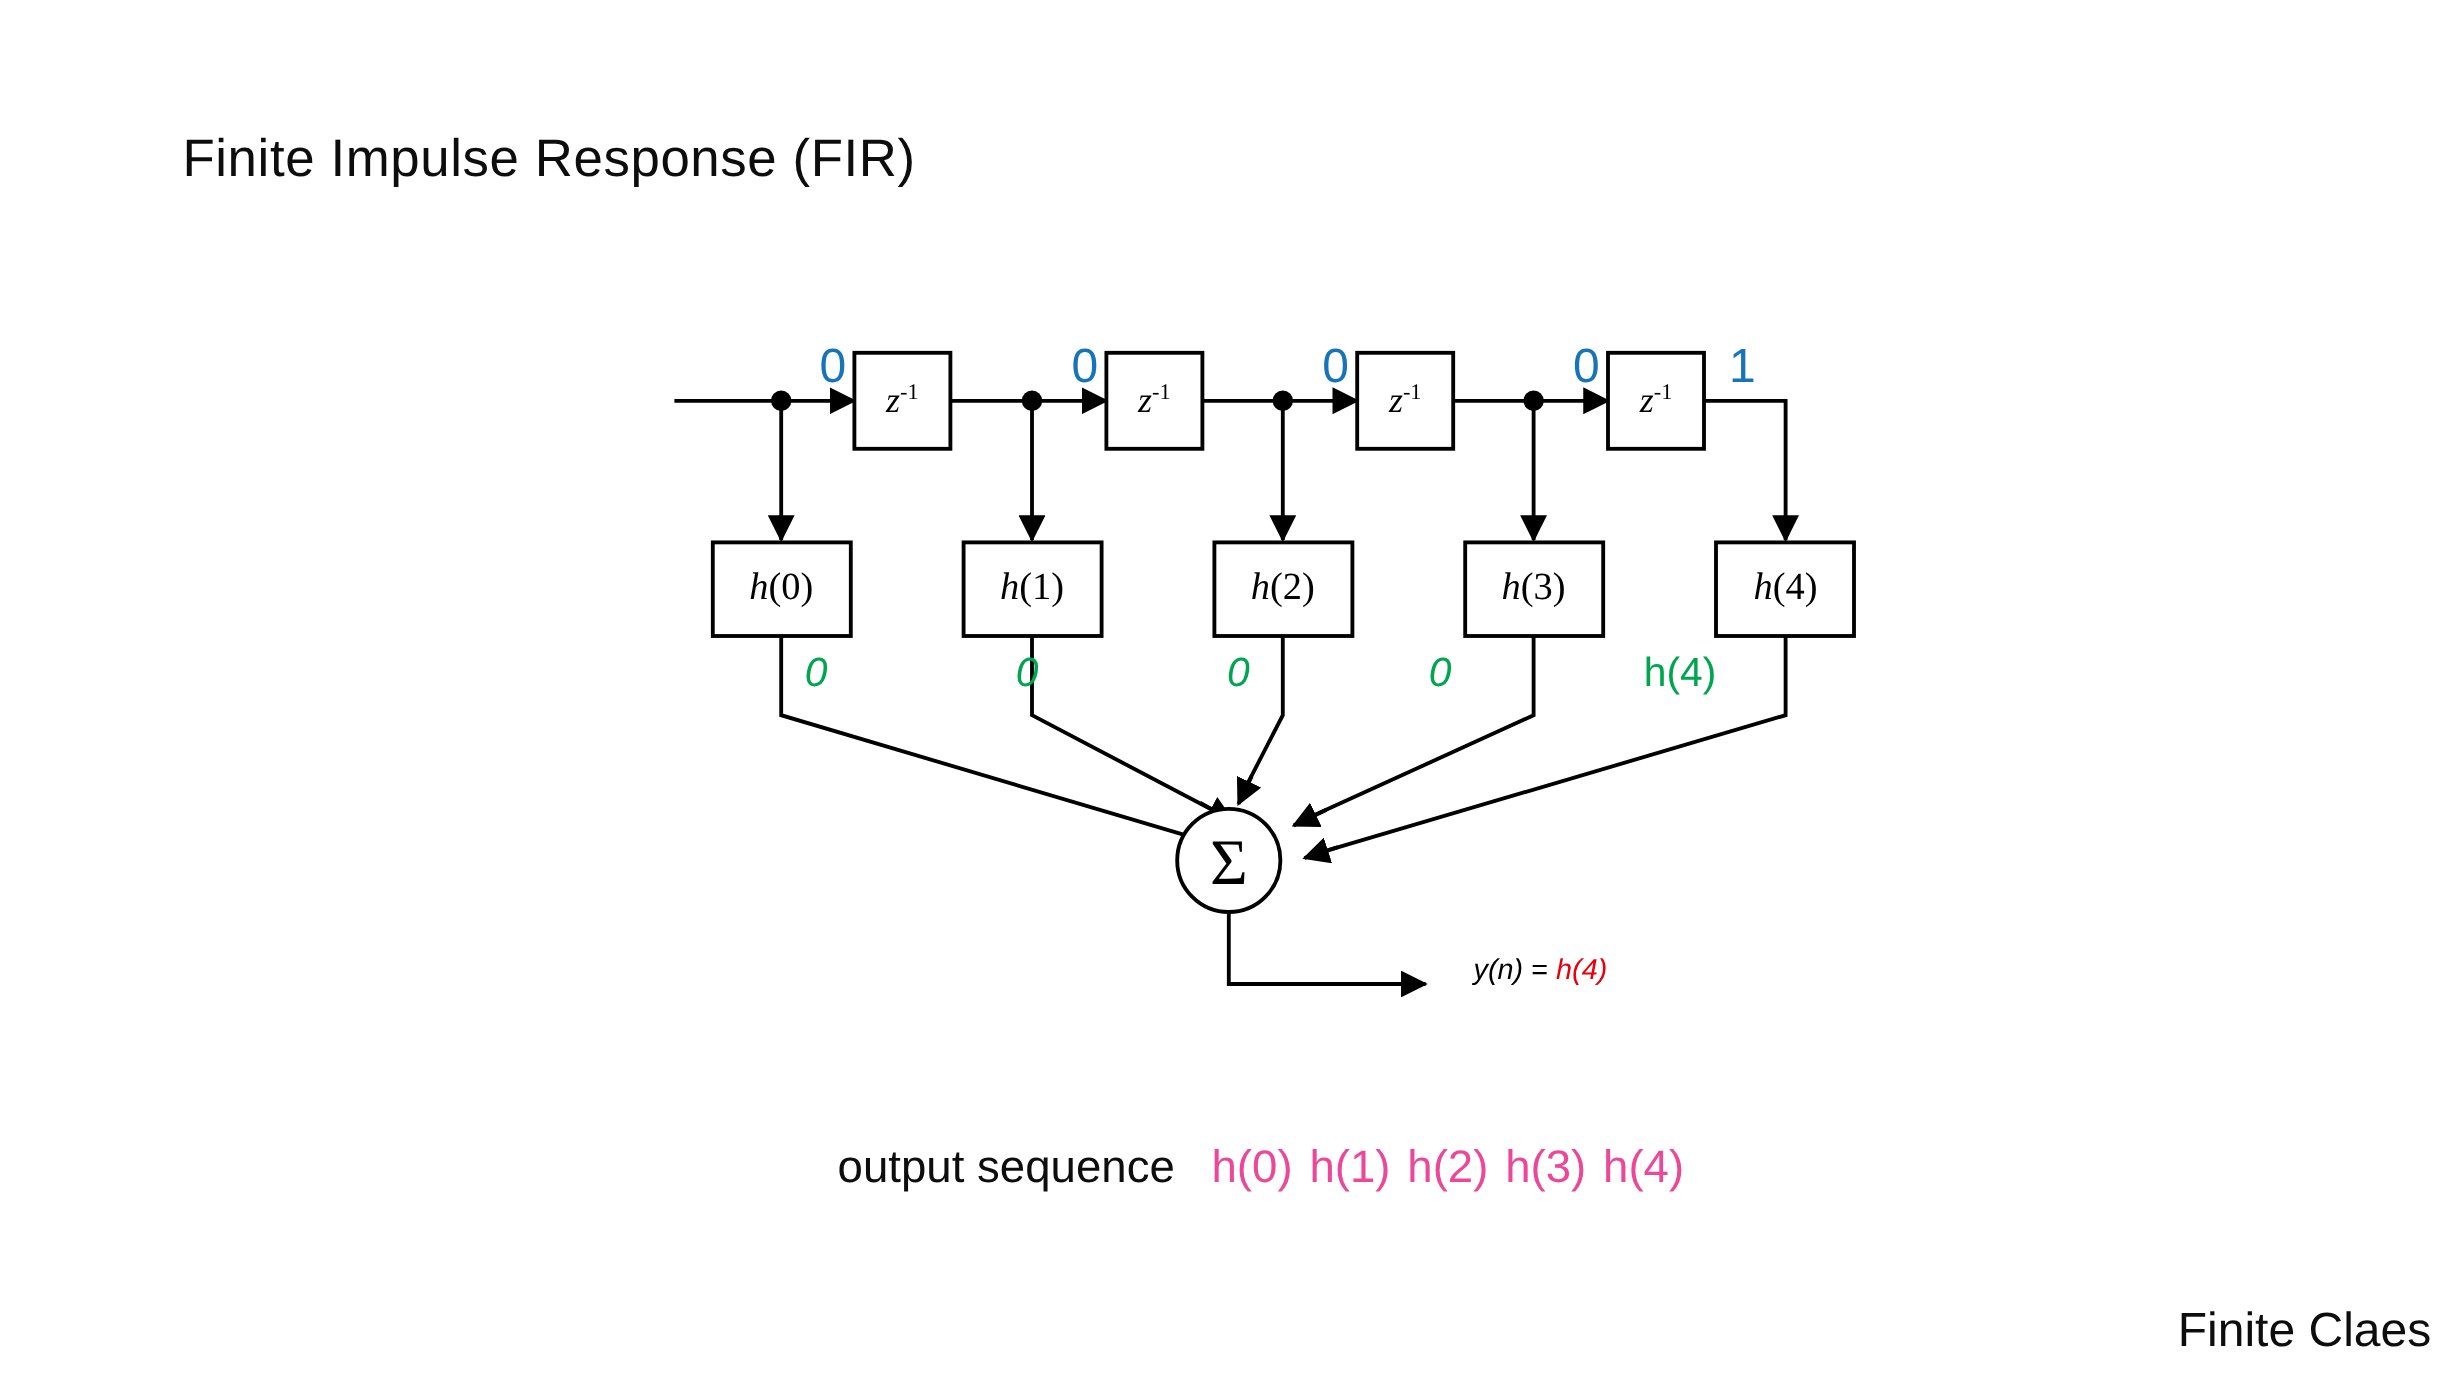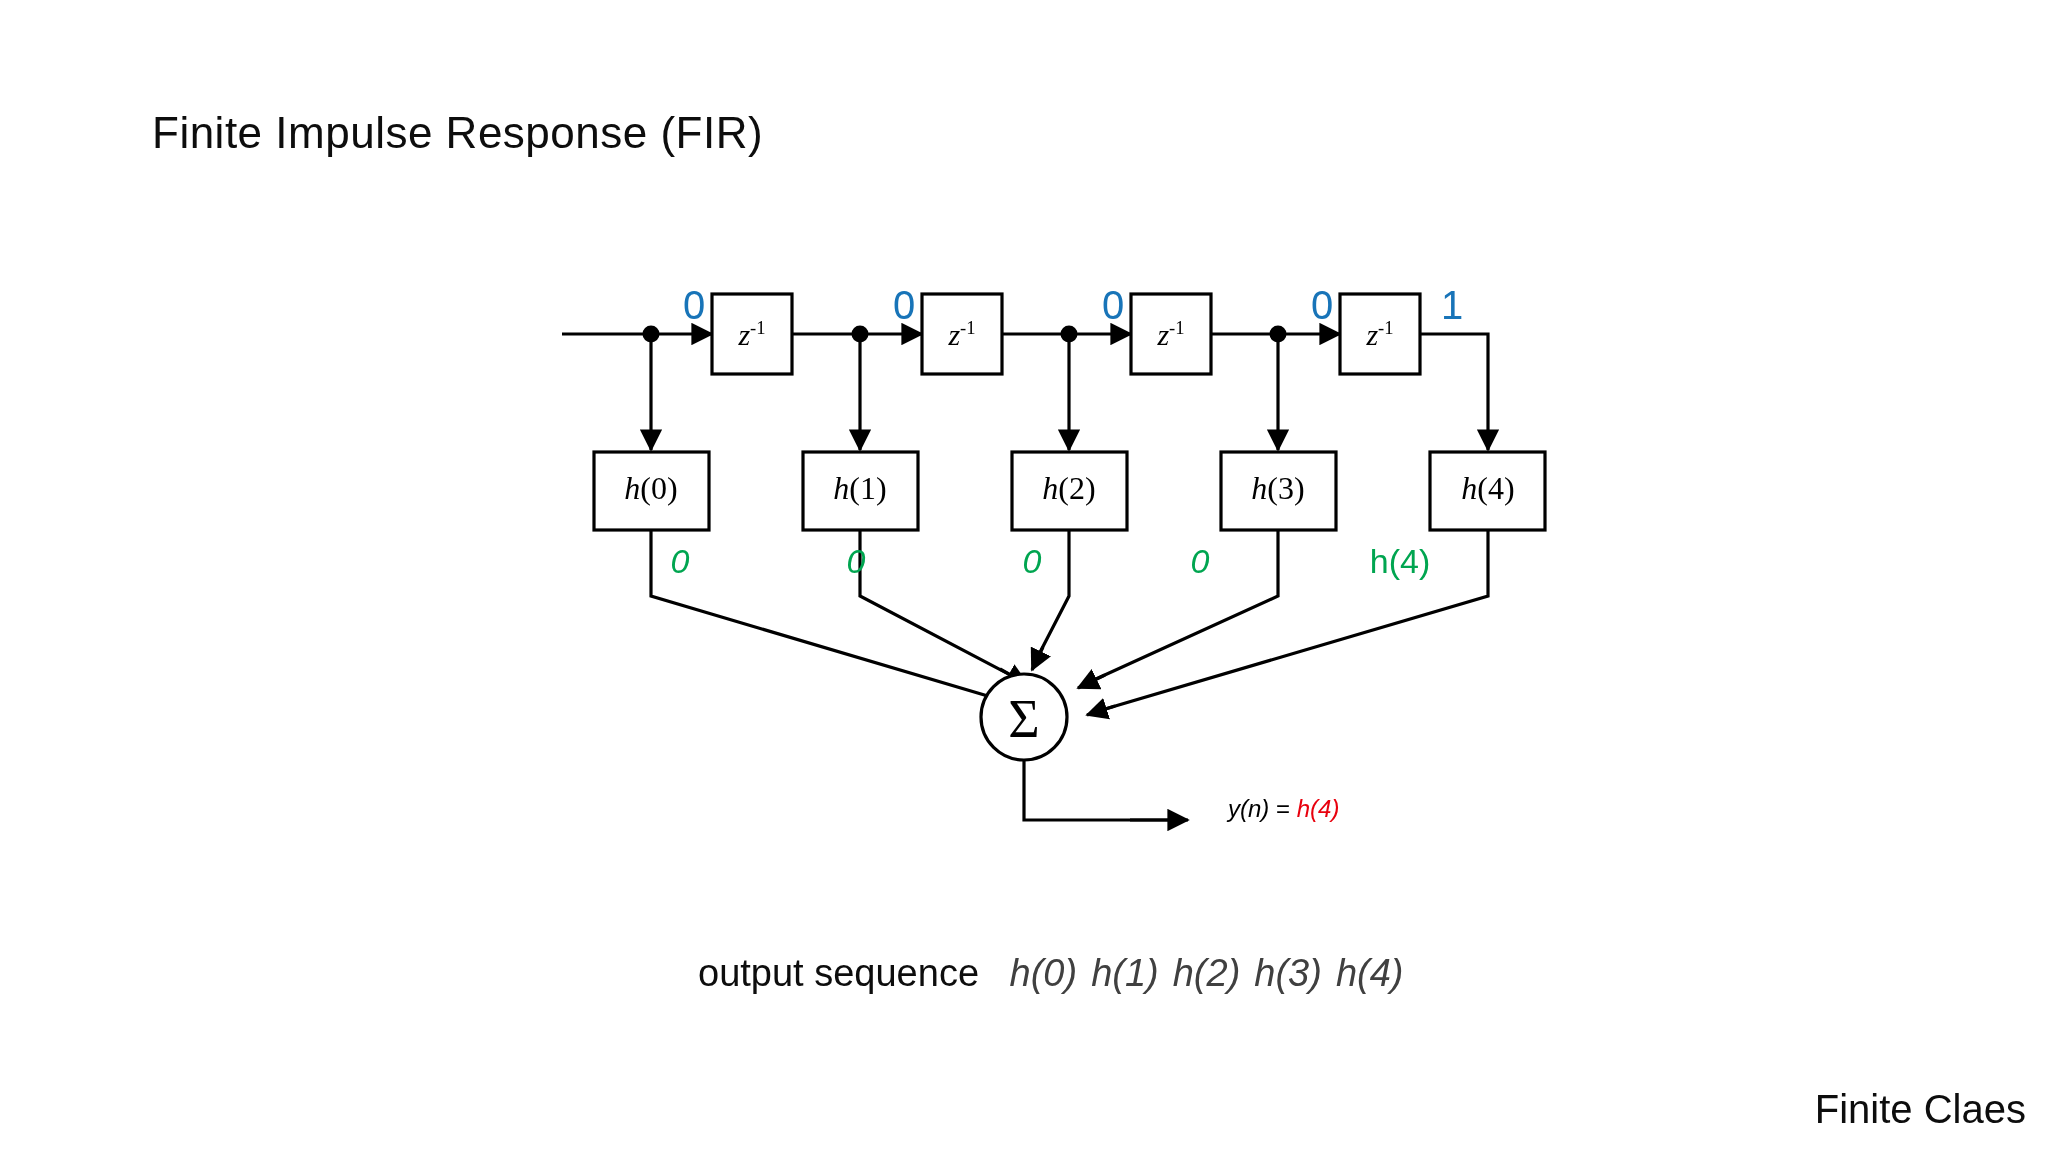--- a/index.html
+++ b/index.html
@@ -110,22 +110,21 @@
   #output-sequence {
     position: absolute;
     left: 686px;
     top: 952px;
     font-size: 38px;
     font-family: "Liberation Sans", sans-serif;
     white-space: nowrap;
   }
   #output-sequence .seq-caption { color: #0d0d0d; margin-left: 12px; }
   #output-sequence .seq-terms {
-    color: #404040;
-    font-style: italic;
+    color: #ec4899;
     margin-left: 20px;
   }
   #output-sequence .seq-terms span { margin-right: 14px; }
 
   
   #footer-author {
     position: absolute;
     right: 22px;
     bottom: 20px;
     font-size: 40px;

